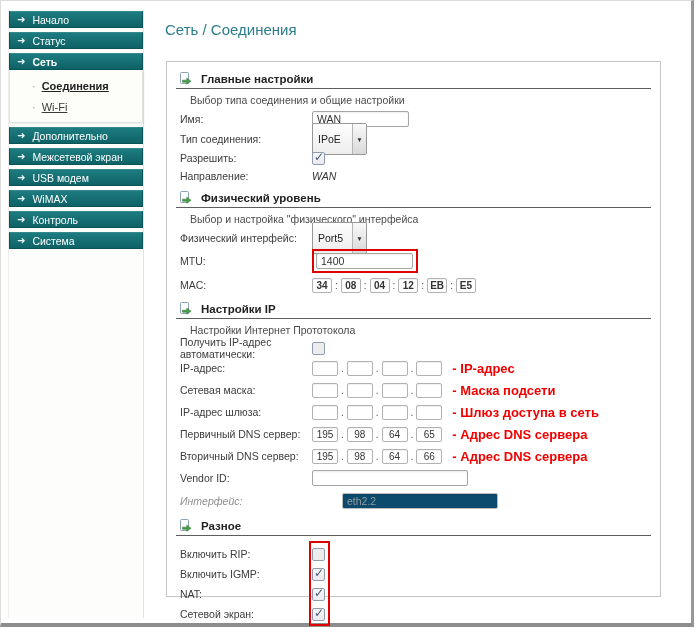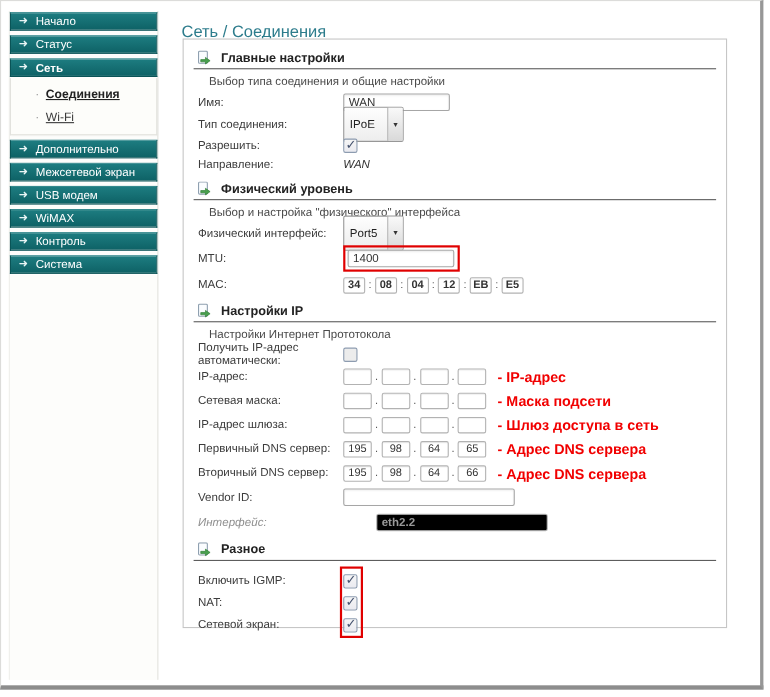--- a/index.html
+++ b/index.html
@@ -22,37 +22,37 @@
              padding:9px 4px 7px 22px; box-shadow:1px 1px 2px rgba(0,0,0,.08); }
   .submenu-item { display:flex; align-items:center; margin-bottom:9px; cursor:pointer; }
   .submenu-item:last-child { margin-bottom:2px; }
   .submenu-item .dot { color:#9a9a9a; font-size:11px; margin-right:6px; }
   .submenu-item .slbl { font-size:11px; color:#3a3a3a; text-decoration:underline;text-align:right; }
   .submenu-item.active .slbl { font-weight:bold; color:#222; }
 
   
   .page-title { position:absolute; left:164px; top:20px; font-size:15px; color:#2d7c8c; font-weight:normal; }
 
-  .content-box { position:absolute; left:165px; top:34px; width:495px; height:536px;
+  .content-box { position:absolute; left:165px; top:60px; width:495px; height:536px;
                  border:1px solid #c6c6c6; background:#fff; padding:0 9px; }
 
   .sec-head { display:flex; align-items:center; gap:8px; padding:0 0 3px 3px; margin-top:10px;
               border-bottom:1px solid #5d5d5d; }
   .sec-head.tight { margin-top:6px; }
   .sec-title { font-size:11.5px; font-weight:bold; color:#222; }
   .sec-sub { font-size:10.5px; color:#4a4a4a; padding:5px 0 3px 14px; }
 
   .row { display:flex; align-items:center; padding-left:4px; }
   .row-label { width:132px; flex-shrink:0; font-size:10.5px; color:#3c3c3c; }
   .row-label.dim { color:#8f8f8f; font-style:italic; }
 
   input.tf { height:16px; width:97px; border:1px solid #a6a6a6; border-radius:2px; font-size:10.5px;
              font-family:inherit; color:#333; padding:0 4px; box-shadow:inset 0 1px 2px rgba(0,0,0,.08); background:#fff; }
   input.tf.wide { width:156px; }
-  input.tf.dis { color:#999; background:#000000; border-color:#bdbdbd;font-weight:bold; }
+  input.tf.dis { color:#999; background:#0c4a6e; border-color:#bdbdbd; }
 
   .mtu-wrap { border:2px solid #e00000; padding:2px 3px 2px 2px; display:inline-flex; }
 
   .selbox { width:55px; height:32px; border:1px solid #979797; border-radius:2px; display:flex; align-items:center;
             background:linear-gradient(#fefefe,#ededed); font-size:10.5px; color:#222; padding-left:5px; cursor:pointer; }
   .selbox .sel-arrow { margin-left:auto; width:14px; align-self:stretch; border-left:1px solid #b5b5b5;
             background:linear-gradient(#f9f9f9,#d9d9d9); display:flex; align-items:center; justify-content:center;
             font-size:6.5px; color:#333; }
 
   .cb { width:13px; height:13px; border:1px solid #8d9cb0; border-radius:2px; position:relative;
@@ -294,20 +294,24 @@
       <svg width="14" height="13" viewBox="0 0 14 13">
           <rect x="1.5" y="0.5" width="8" height="11" rx="1" fill="#fbfdff" stroke="#8fa0b0"></rect>
           <path d="M3.5 8.2 h4.3 v-2 l4.2 3 -4.2 3 v-2 h-4.3 z" fill="#49a04e" stroke="#2f7b34" stroke-width="0.6"></path>
         </svg>
       <span class="sec-title">Разное</span>
     </div>
 
     <div class="misc-rows">
       <div class="red-col-rect"></div>
       <div class="row">
+        <span class="row-label">Включить RIP:</span>
+        <div class="cb off"></div>
+      </div>
+      <div class="row">
         <span class="row-label">Включить IGMP:</span>
         <div class="cb checked"></div>
       </div>
       <div class="row">
         <span class="row-label">NAT:</span>
         <div class="cb checked"></div>
       </div>
       <div class="row">
         <span class="row-label">Сетевой экран:</span>
         <div class="cb checked"></div>

